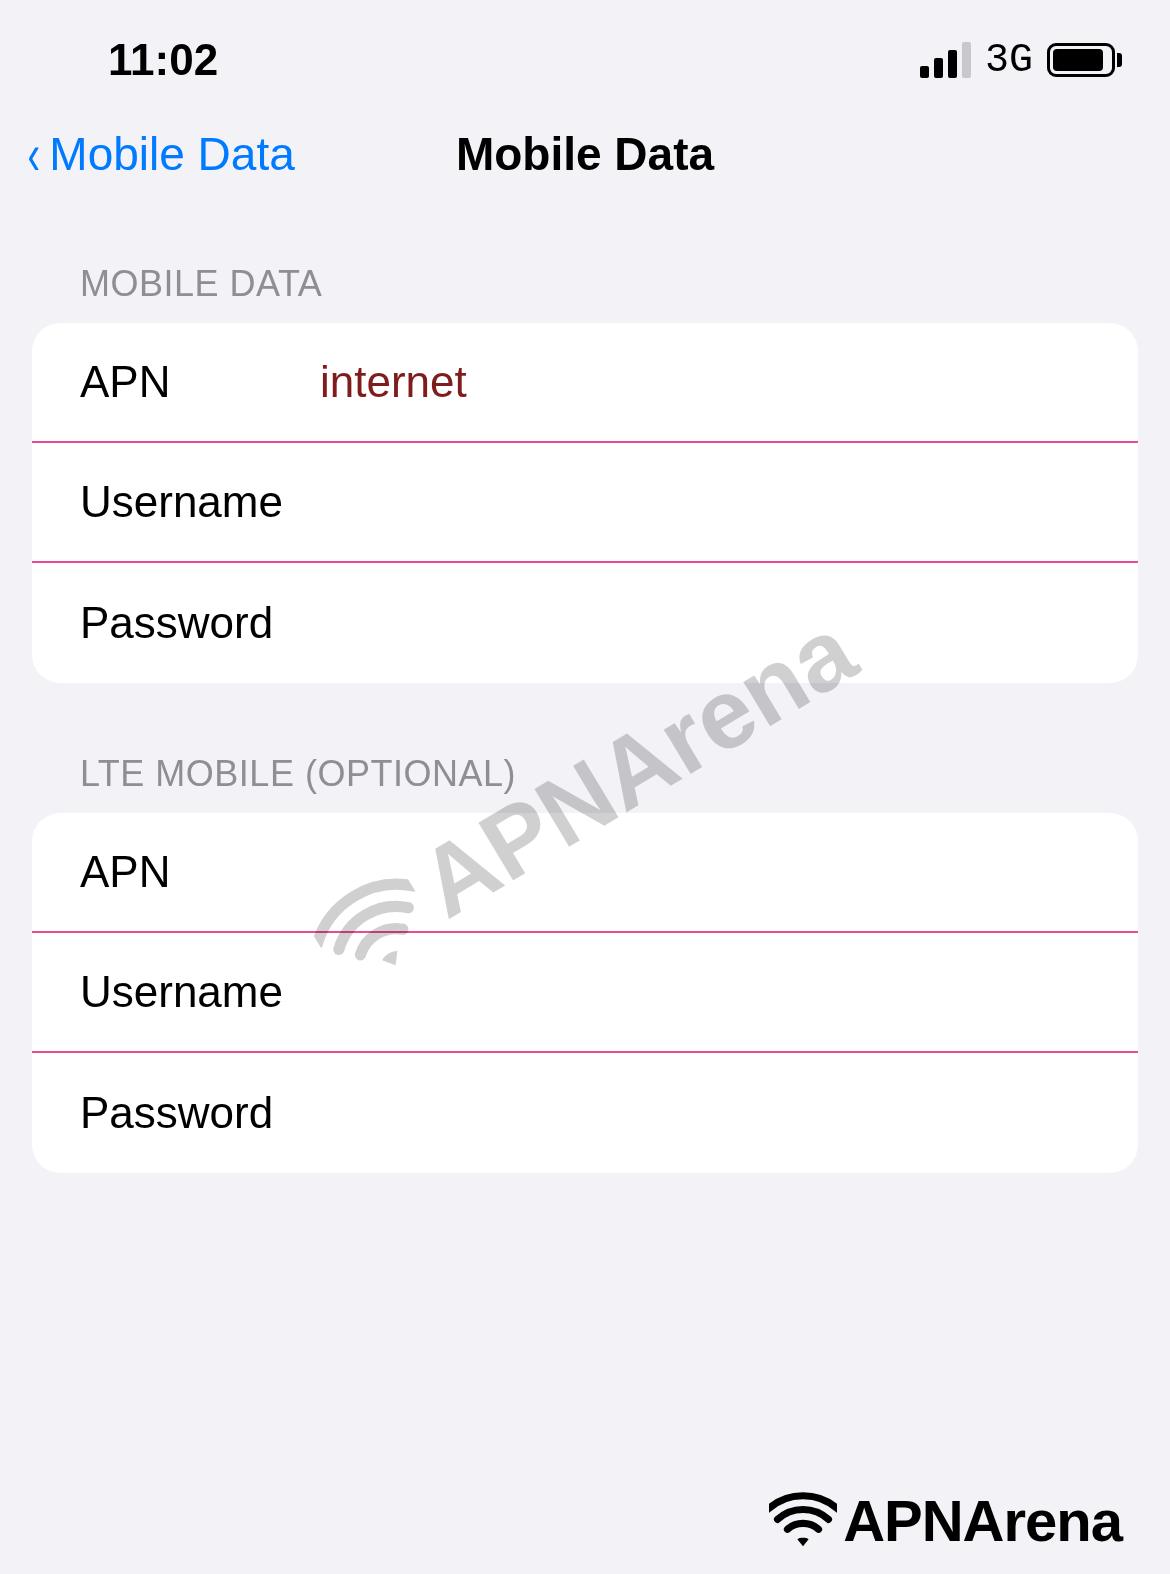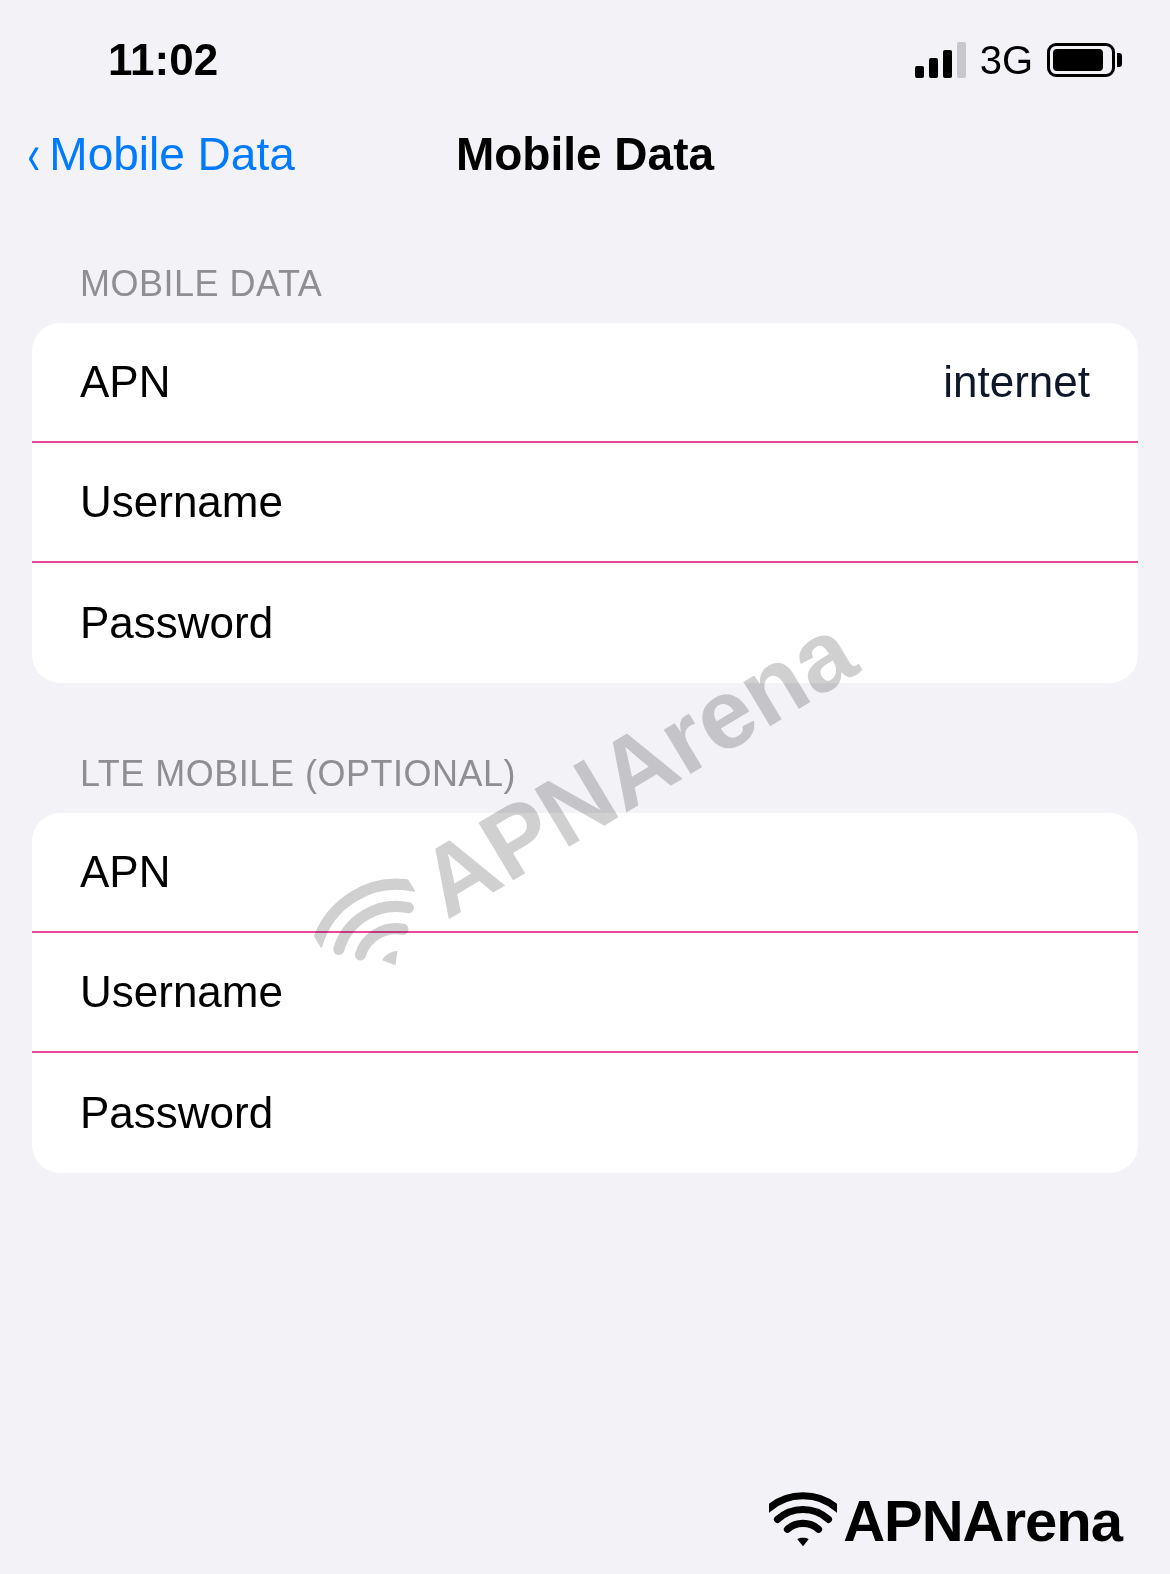--- a/index.html
+++ b/index.html
@@ -58,20 +58,21 @@
     
     .signal-bar:nth-child(1) { height: 12px; }
     .signal-bar:nth-child(2) { height: 20px; }
     .signal-bar:nth-child(3) { height: 28px; }
     .signal-bar:nth-child(4) { height: 36px; }
     
     .network-type {
       font-size: 40px;
       font-weight: 400;
       color: #000;
+      font-family: Liberation Mono, monospace;
     }
     
     .battery {
       display: flex;
       align-items: center;
     }
     
     .battery-body {
       width: 68px;
       height: 34px;
@@ -169,27 +170,26 @@
       font-size: 44px;
       font-weight: 400;
       color: #000;
       width: 240px;
       flex-shrink: 0;
     }
     
     .row-value {
       font-size: 44px;
       font-weight: 400;
-      color: #0f172a;
+      color: #7f1d1d;
       border: none;
       outline: none;
       background: transparent;
       flex: 1;
       font-family: inherit;
-      text-align: right;
     }
     
     .watermark {
       position: absolute;
       top: 50%;
       left: 50%;
       transform: translate(-50%, -40%) rotate(-31deg);
       font-size: 98px;
       font-weight: 700;
       color: #000;

